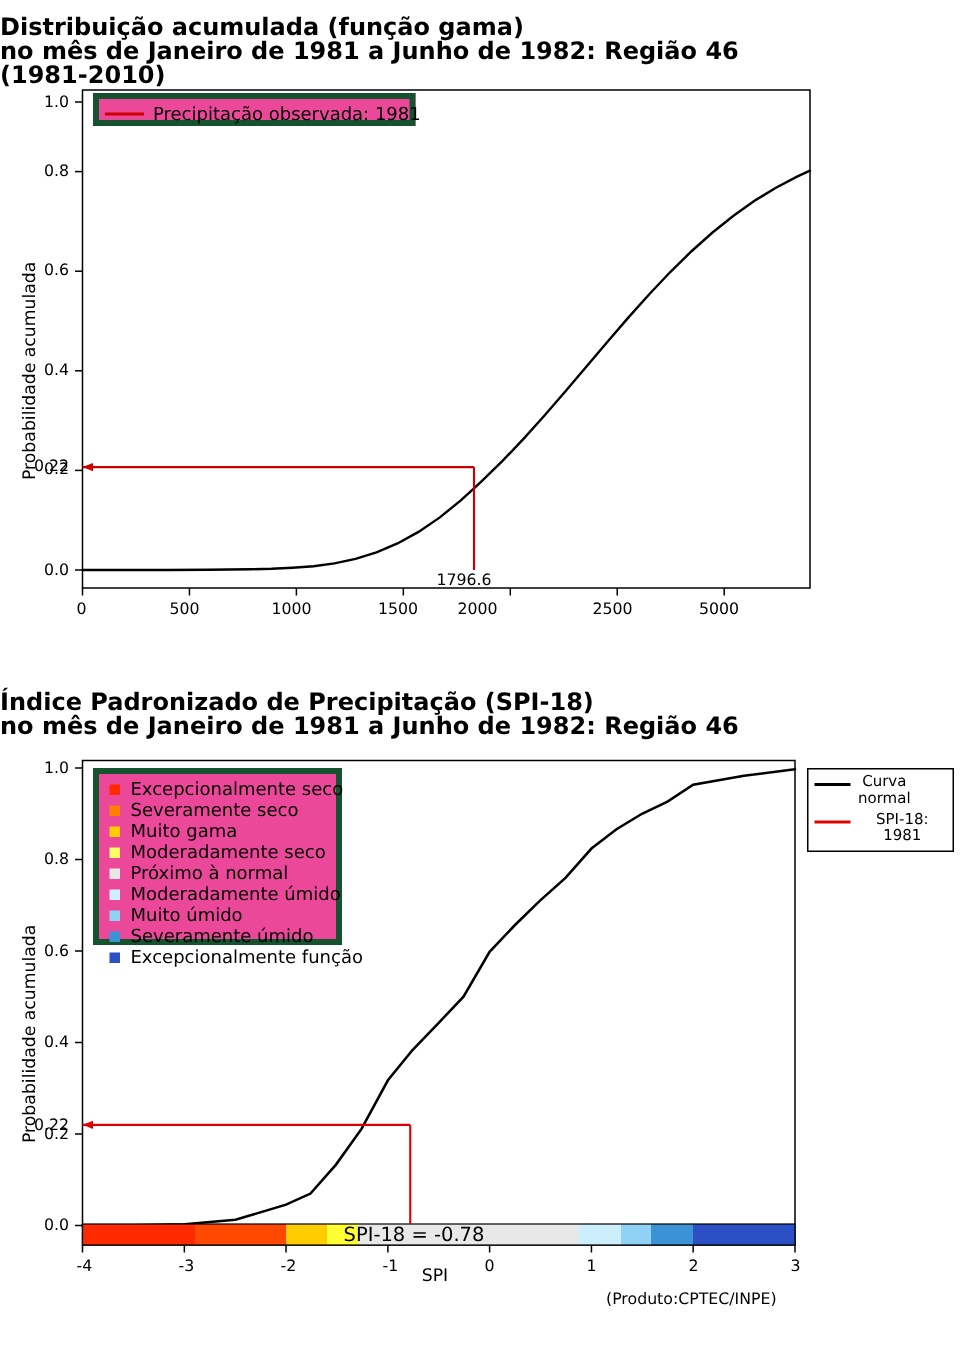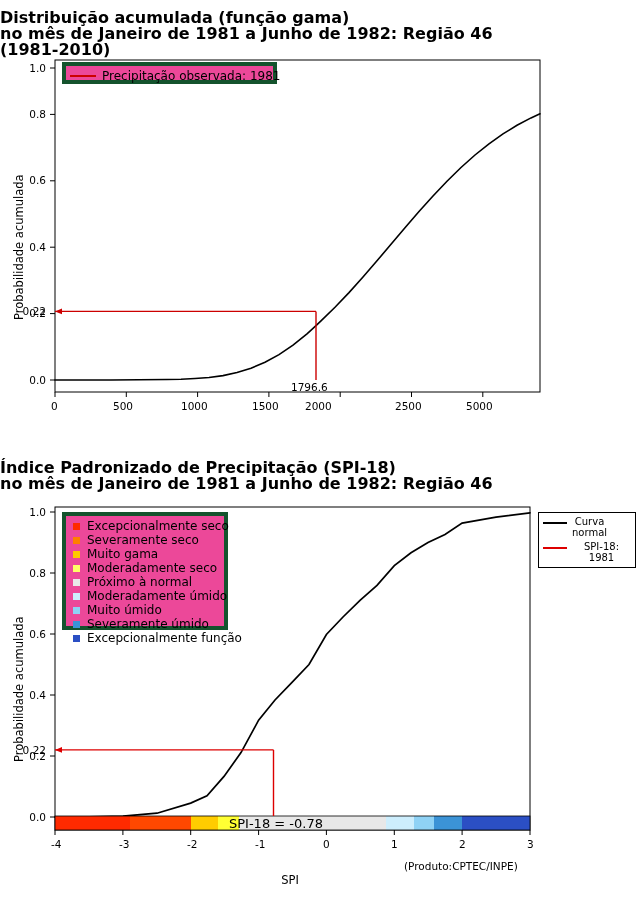--- a/index.html
+++ b/index.html
@@ -259,21 +259,21 @@
     <div class="tick-label left" style="left:16px; top:298px; width:30px;">0.2</div>
     <div class="tick-label left" style="left:16px; top:237px; width:30px;">0.4</div>
     <div class="tick-label left" style="left:16px; top:176px; width:30px;">0.6</div>
     <div class="tick-label left" style="left:16px; top:115px; width:30px;">0.8</div>
     <div class="tick-label left" style="left:16px; top:54px; width:30px;">1.0</div>
 
     <div class="tick-label left" style="left:12px; top:292px; width:34px;">0.22</div>
 
     <div class="annot-bold" style="left:229px; top:364px;">SPI-18 = -0.78</div>
 
-    <div class="axis-label" style="left:235px; top:421px; width:110px;">SPI</div>
+    <div class="axis-label" style="left:235px; top:391px; width:110px;">SPI</div>
     <div class="ylabel" style="left:12px; top:310px;">Probabilidade acumulada</div>
 
     <div class="credit" style="left:404px; top:408px;">(Produto:CPTEC/INPE)</div>
 
     <div class="legend-box" style="left:62px; top:60px; width:166px; height:118px;">
       <div class="legend-row" style="margin-top:3px;">
         <span class="legend-swatch-dot" style="background:#ff2a00;"></span>
         <span class="legend-text">Excepcionalmente seco</span>
       </div>
       <div class="legend-row">

